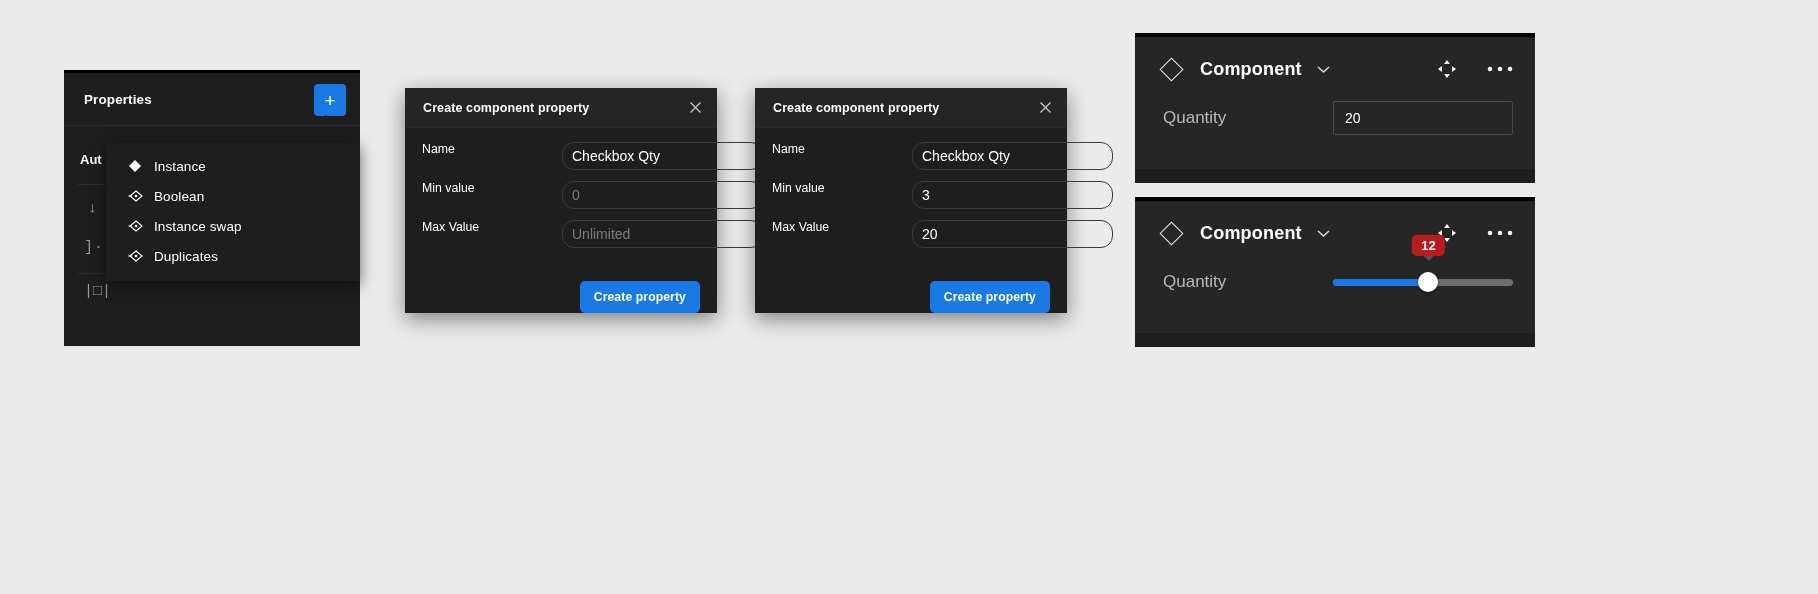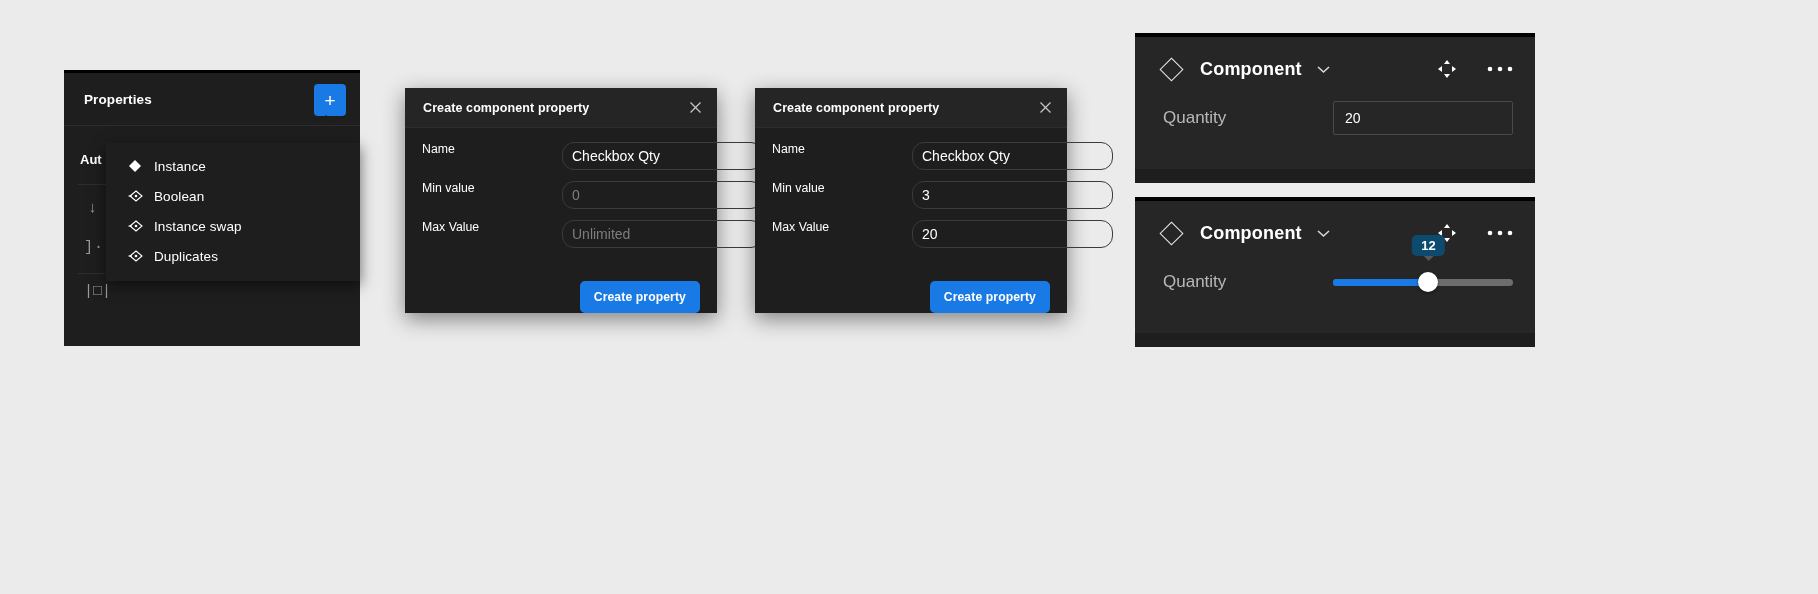--- a/index.html
+++ b/index.html
@@ -357,21 +357,21 @@
     border-radius: 50%;
     background: #ffffff;
     transform: translate(-50%, -50%);
     cursor: pointer;
     box-shadow: 0 1px 3px rgba(0,0,0,.5);
   }
   .slider-tooltip {
     position: absolute;
     bottom: 30px;
     transform: translateX(-50%);
-    background: #0c4a6e;
+    background: #b91c1c;
     color: #ffffff;
     font-size: 13px;
     font-weight: bold;
     border-radius: 5px;
     padding: 3px 9px;
     white-space: nowrap;
   }
   .slider-tooltip::after {
     content: "";
     position: absolute;

